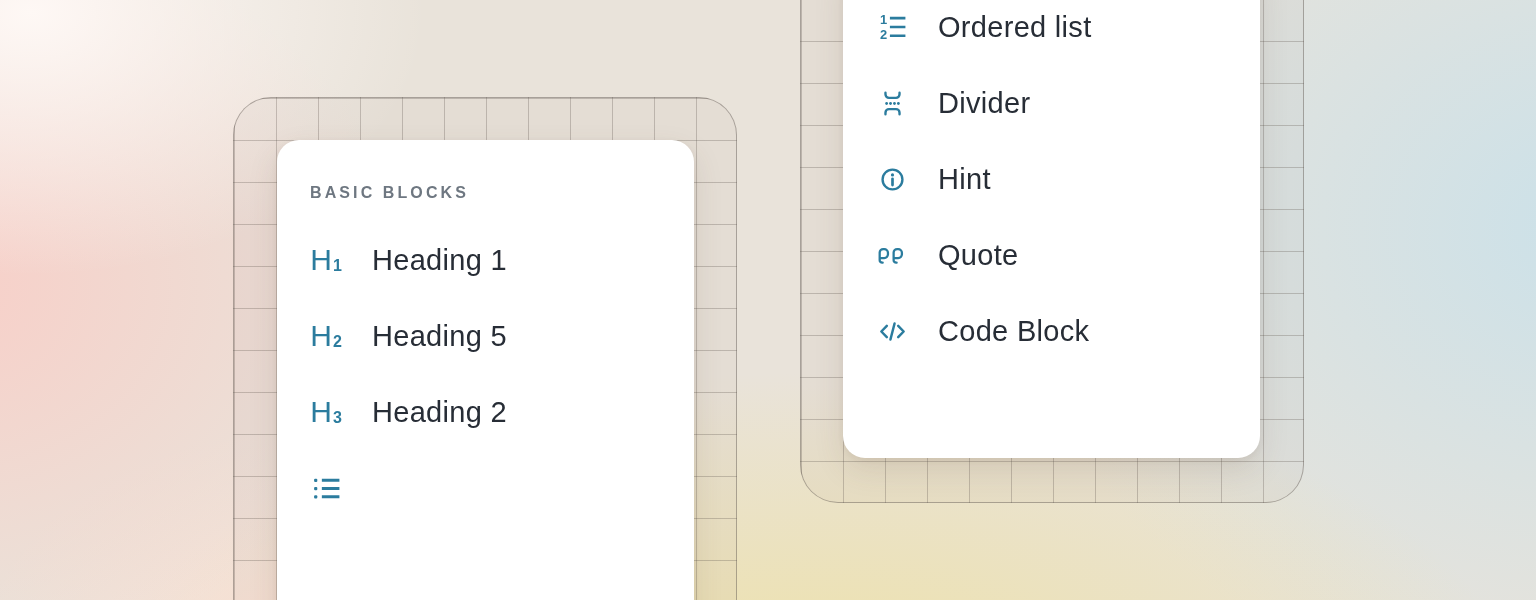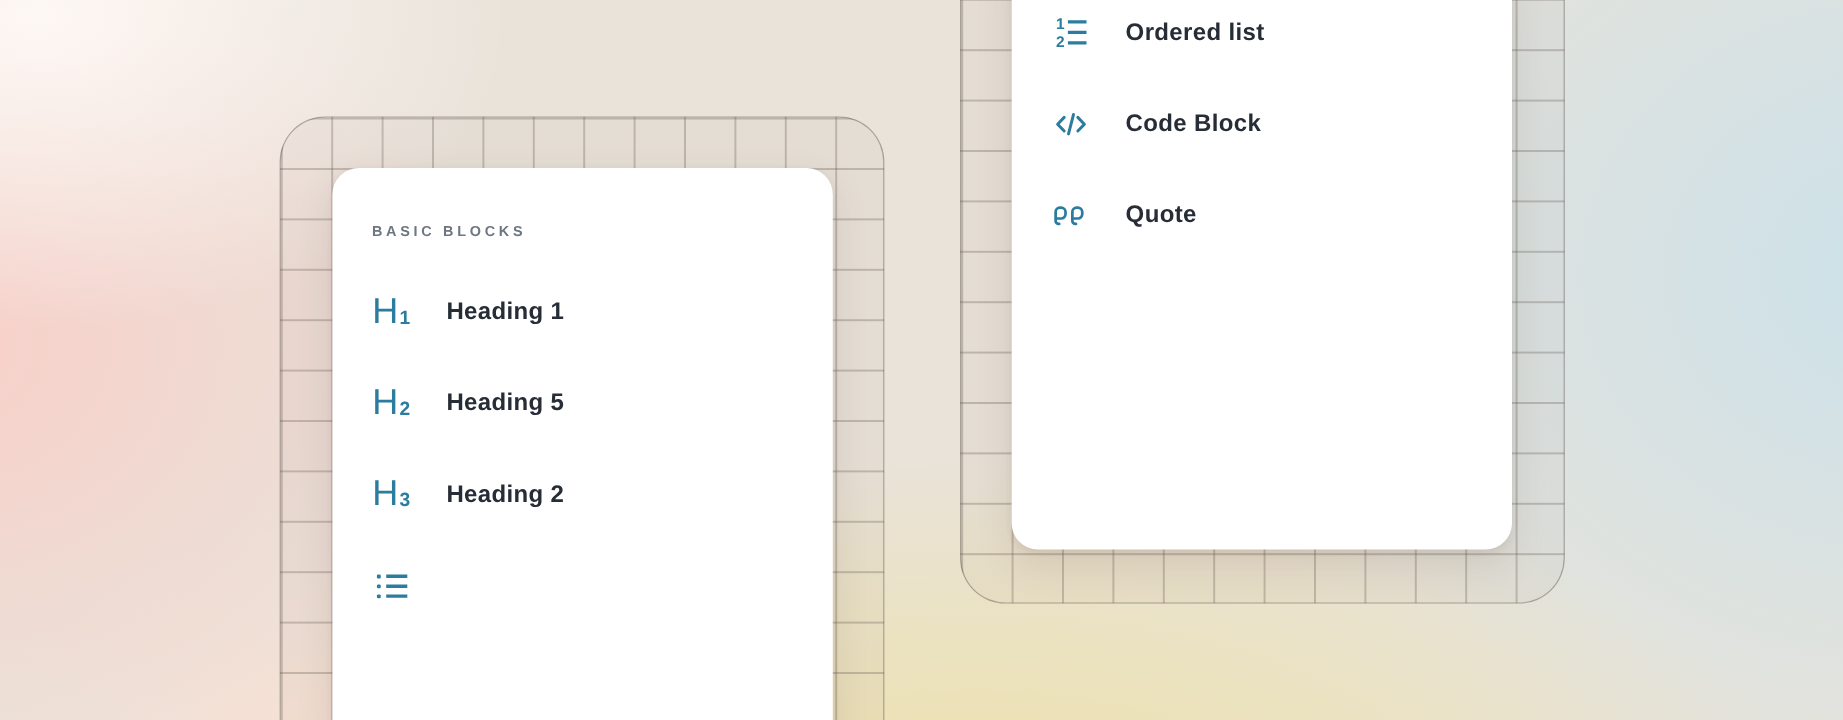--- a/index.html
+++ b/index.html
@@ -38,31 +38,31 @@
   .menu-card{
     position:absolute;
     background:var(--card-background);
     border-radius:22px;
     box-shadow:0 12px 30px rgba(93,66,53,.13), 0 2px 6px rgba(93,66,53,.07);
     padding-left:33px;
   }
   #card-left{left:277px;top:140px;width:417px;height:520px;padding-top:40px;}
   #card-right{left:843px;top:-40px;width:417px;height:498px;padding-top:29px;}
   .section-label{
-    font-size:12px;font-weight:700;letter-spacing:3.1px;
+    font-size:16px;font-weight:700;letter-spacing:3.1px;
     color:var(--section-label-text);line-height:26px;margin-bottom:16px;
   }
   .menu-item{display:flex;align-items:center;height:76px;cursor:pointer;}
   .item-icon{
     width:32px;height:32px;flex:0 0 32px;
     display:flex;align-items:center;justify-content:center;
     color:var(--accent);
   }
   .item-label{
-    margin-left:30px;font-size:20px;font-weight:700;
+    margin-left:30px;font-size:29px;font-weight:400;
     color:var(--label-text);letter-spacing:.3px;white-space:nowrap;
   }
   .h-glyph{font-size:30px;font-weight:500;color:var(--accent);line-height:1;display:flex;align-items:baseline;}
   .h-num{font-size:16px;font-weight:700;margin-left:1px;transform:translateY(1px);}
   svg{display:block;}
   svg text{font-family:"Liberation Sans",sans-serif;}
 </style>
 </head>
 <body>
 
@@ -128,39 +128,66 @@
           <path d="M12.5 6h15M12.5 14.5h15M12.5 23h15"></path>
         </g>
         <text x="3" y="12" font-size="12.5" font-weight="700" fill="currentColor">1</text>
         <text x="3" y="26" font-size="12.5" font-weight="700" fill="currentColor">2</text>
       </svg>
     </span>
     <span class="item-label">Ordered list</span>
   </div>
 
 
-
+  <div class="menu-item">
+    <span class="item-icon">
+      <svg viewBox="0 0 30 30" width="31" height="31" fill="none">
+        <g stroke="currentColor" stroke-width="2.3" stroke-linecap="round">
+          <path d="M8.2 4.5v1.6a3.4 3.4 0 0 0 3.4 3.4h6.8a3.4 3.4 0 0 0 3.4-3.4V4.5"></path>
+          <path d="M8.2 25.5v-1.6a3.4 3.4 0 0 1 3.4-3.4h6.8a3.4 3.4 0 0 1 3.4 3.4v1.6"></path>
+        </g>
+        <g fill="currentColor">
+          <circle cx="9.3" cy="15" r="1.35"></circle>
+          <circle cx="13.1" cy="15" r="1.35"></circle>
+          <circle cx="16.9" cy="15" r="1.35"></circle>
+          <circle cx="20.7" cy="15" r="1.35"></circle>
+        </g>
+      </svg>
+    </span>
+    <span class="item-label">Divider</span>
+  </div>
 
   <div class="menu-item">
     <span class="item-icon">
-      <svg viewBox="0 0 30 30" width="31" height="31" fill="none" stroke="currentColor" stroke-width="2.4" stroke-linecap="round" stroke-linejoin="round">
-        <path d="M9.5 9.5 4.2 15l5.3 5.5"></path>
-        <path d="M20.5 9.5 25.8 15l-5.3 5.5"></path>
-        <path d="M17 7.2 13 22.8"></path>
+      <svg viewBox="0 0 30 30" width="31" height="31" fill="none">
+        <circle cx="15" cy="15" r="9.6" stroke="currentColor" stroke-width="2.3"></circle>
+        <circle cx="15" cy="10.6" r="1.55" fill="currentColor"></circle>
+        <path d="M15 14.3v6.1" stroke="currentColor" stroke-width="2.6" stroke-linecap="round"></path>
       </svg>
     </span>
-    <span class="item-label">Code Block</span>
+    <span class="item-label">Hint</span>
   </div>
 
   <div class="menu-item">
     <span class="item-icon">
       <svg viewBox="0 0 30 30" width="31" height="31" fill="none" stroke="currentColor" stroke-width="2.2" stroke-linecap="round" stroke-linejoin="round">
         <g transform="translate(2,8)">
           <path d="M4 .8h1a3.6 3.6 0 0 1 3.6 3.6v1.5a3.6 3.6 0 0 1-3.6 3.6H.6 M4 .8A3.4 3.4 0 0 0 .6 4.2v7.3a2.4 2.4 0 0 0 2.4 2.4h.5"></path>
         </g>
         <g transform="translate(15.5,8)">
           <path d="M4 .8h1a3.6 3.6 0 0 1 3.6 3.6v1.5a3.6 3.6 0 0 1-3.6 3.6H.6 M4 .8A3.4 3.4 0 0 0 .6 4.2v7.3a2.4 2.4 0 0 0 2.4 2.4h.5"></path>
         </g>
       </svg>
     </span>
     <span class="item-label">Quote</span>
   </div>
+
+  <div class="menu-item">
+    <span class="item-icon">
+      <svg viewBox="0 0 30 30" width="31" height="31" fill="none" stroke="currentColor" stroke-width="2.4" stroke-linecap="round" stroke-linejoin="round">
+        <path d="M9.5 9.5 4.2 15l5.3 5.5"></path>
+        <path d="M20.5 9.5 25.8 15l-5.3 5.5"></path>
+        <path d="M17 7.2 13 22.8"></path>
+      </svg>
+    </span>
+    <span class="item-label">Code Block</span>
+  </div>
 </div>
 
 </body></html>

